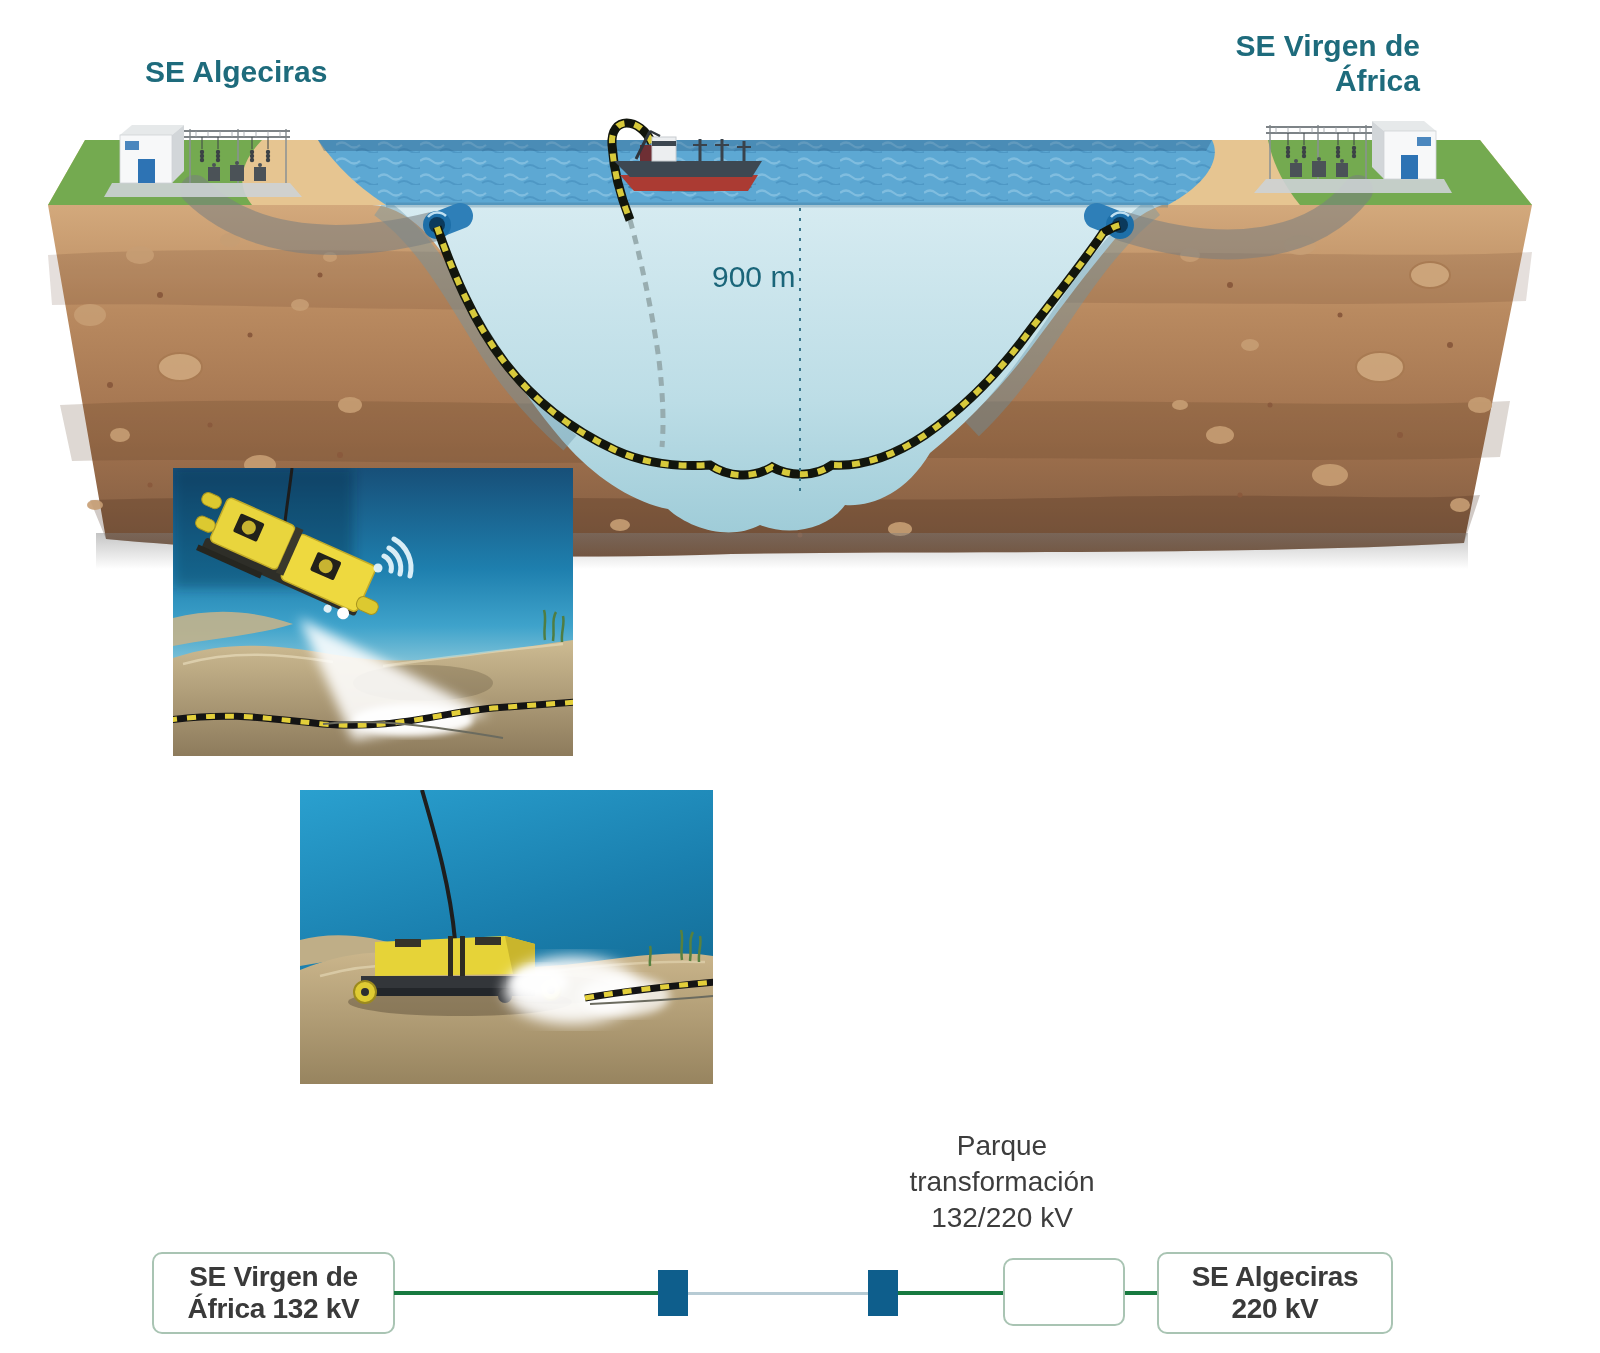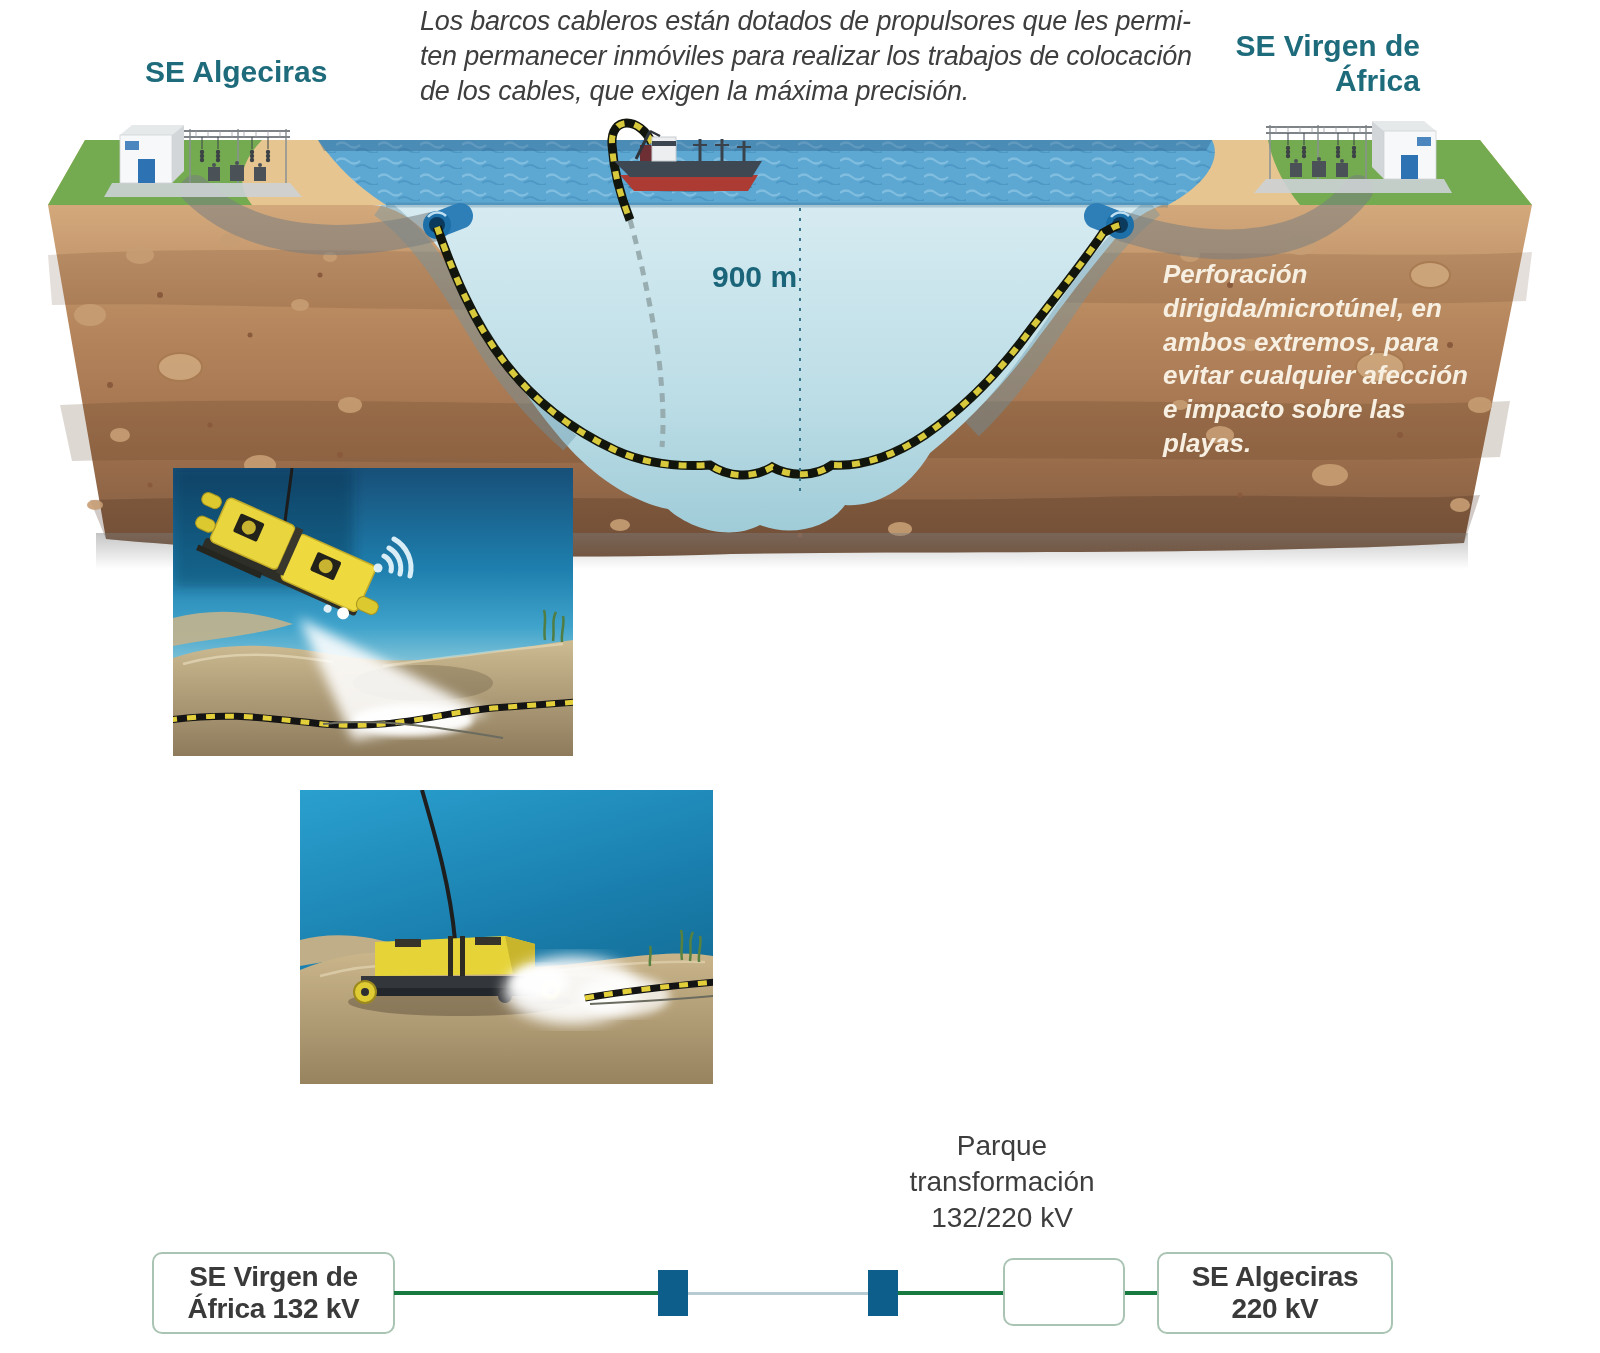--- a/index.html
+++ b/index.html
@@ -4,21 +4,21 @@
 <style>
   html,body{margin:0;padding:0;background:#ffffff;}
   .canvas{position:relative;width:1600px;height:1353px;background:#ffffff;overflow:hidden;
           font-family:"Liberation Sans", sans-serif;}
   .txt{position:absolute;white-space:pre-line;}
   .intro{left:420px;top:4px;width:810px;font-size:27px;line-height:1.30;font-style:italic;
          color:#3e3e3e;letter-spacing:-0.2px;}
   .station-label{color:#1e6b7c;font-weight:bold;font-size:30px;}
   .label-left{left:145px;top:55px;}
   .label-right{left:1170px;top:28px;width:250px;text-align:right;line-height:1.18;}
-  .depth{left:712px;top:260px;font-size:30px;color:#1a6579;font-weight:700;}
+  .depth{left:712px;top:260px;font-size:30px;color:#1a6579;font-weight:400;}
   .note{left:1163px;top:258px;width:335px;font-size:26px;line-height:1.30;font-style:italic;
         font-weight:bold;color:#f7f0e2;}
   .caption{position:absolute;font-style:italic;color:#464646;font-size:30px;line-height:1.40;
            white-space:pre-line;letter-spacing:-0.2px;}
   .caption1{left:620px;top:583px;width:820px;}
   .caption2{left:737px;top:822px;width:700px;}
   svg.scene{position:absolute;left:0;top:105px;}
   svg.photo{position:absolute;}
   .photo1{left:173px;top:468px;}
   .photo2{left:300px;top:790px;}
@@ -41,23 +41,20 @@
   .l4{left:1125px;width:32px;}
   .sch-square{position:absolute;width:30px;height:46px;top:1270px;background:#0e5e8c;}
   .sq1{left:658px;}
   .sq2{left:868px;}
 </style>
 </head>
 <body>
 
 <div class="canvas">
 
-  <div class="txt intro">Los barcos cableros están dotados de propulsores que les permi-
-ten permanecer inmóviles para realizar los trabajos de colocación
-de los cables, que exigen la máxima precisión.</div>
   <div class="txt station-label label-left">SE Algeciras</div>
   <div class="txt station-label label-right">SE Virgen de
 África</div>
 
   <svg class="scene" width="1600" height="470" viewBox="0 0 1600 470">
     <defs>
       <linearGradient id="soilGrad" x1="0" y1="0" x2="0" y2="1">
         <stop offset="0" stop-color="#d3a97c"></stop>
           <stop offset="0.30" stop-color="#b98a60"></stop>
         <stop offset="0.65" stop-color="#a1724e"></stop>
@@ -316,26 +313,20 @@
           <rect x="118" y="46" width="14" height="16"></rect>
           <rect x="142" y="48" width="12" height="14"></rect>
         <circle cx="102" cy="46" r="2"></circle>
           <circle cx="125" cy="44" r="2"></circle>
           <circle cx="148" cy="46" r="2"></circle>
       </g>
     </g>
   </svg>
 
   <div class="txt depth">900 m</div>
-  <div class="txt note">Perforación
-dirigida/microtúnel, en
-ambos extremos, para
-evitar cualquier afección
-e impacto sobre las
-playas.</div>
 
   <svg class="photo photo1" width="400" height="288" viewBox="0 0 400 288">
     <defs>
       <linearGradient id="p1bg" x1="0" y1="0" x2="0" y2="1">
         <stop offset="0" stop-color="#174f78"></stop>
           <stop offset="0.35" stop-color="#1e7fae"></stop>
         <stop offset="0.55" stop-color="#3fa3cb"></stop>
           <stop offset="0.70" stop-color="#8cc8da"></stop>
       </linearGradient>
       <linearGradient id="p1sand" x1="0" y1="0" x2="0" y2="1">

